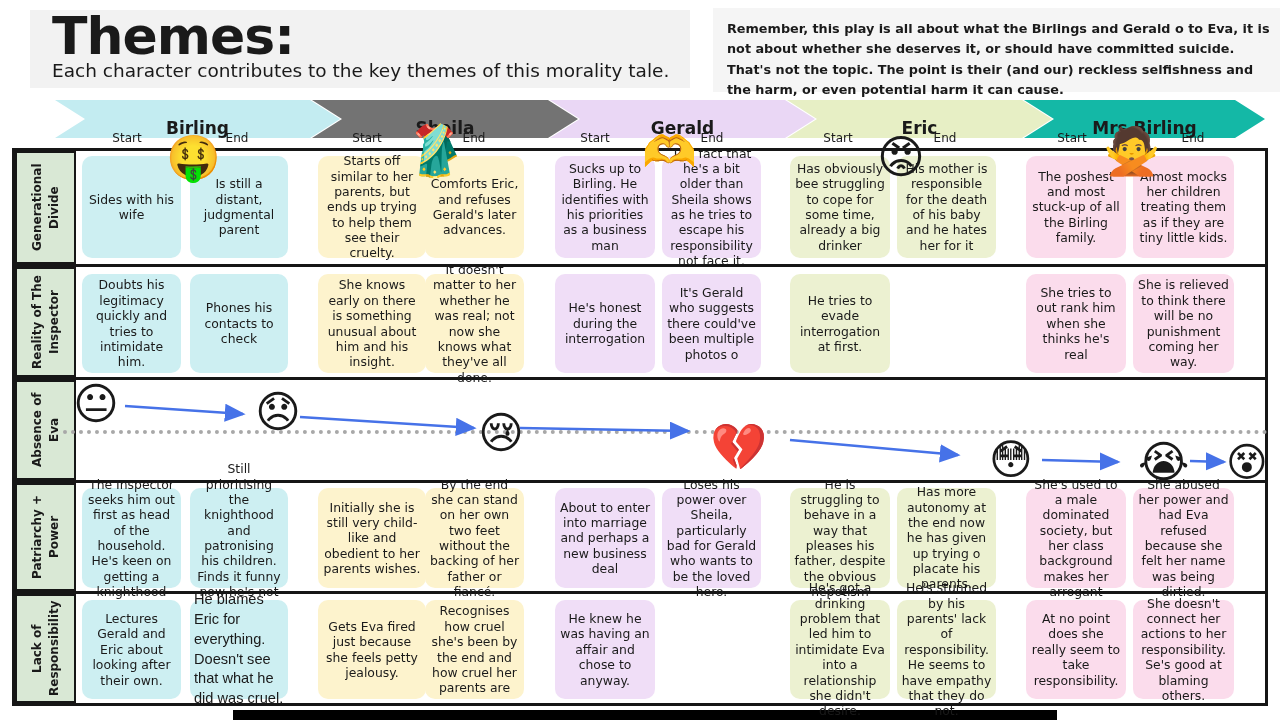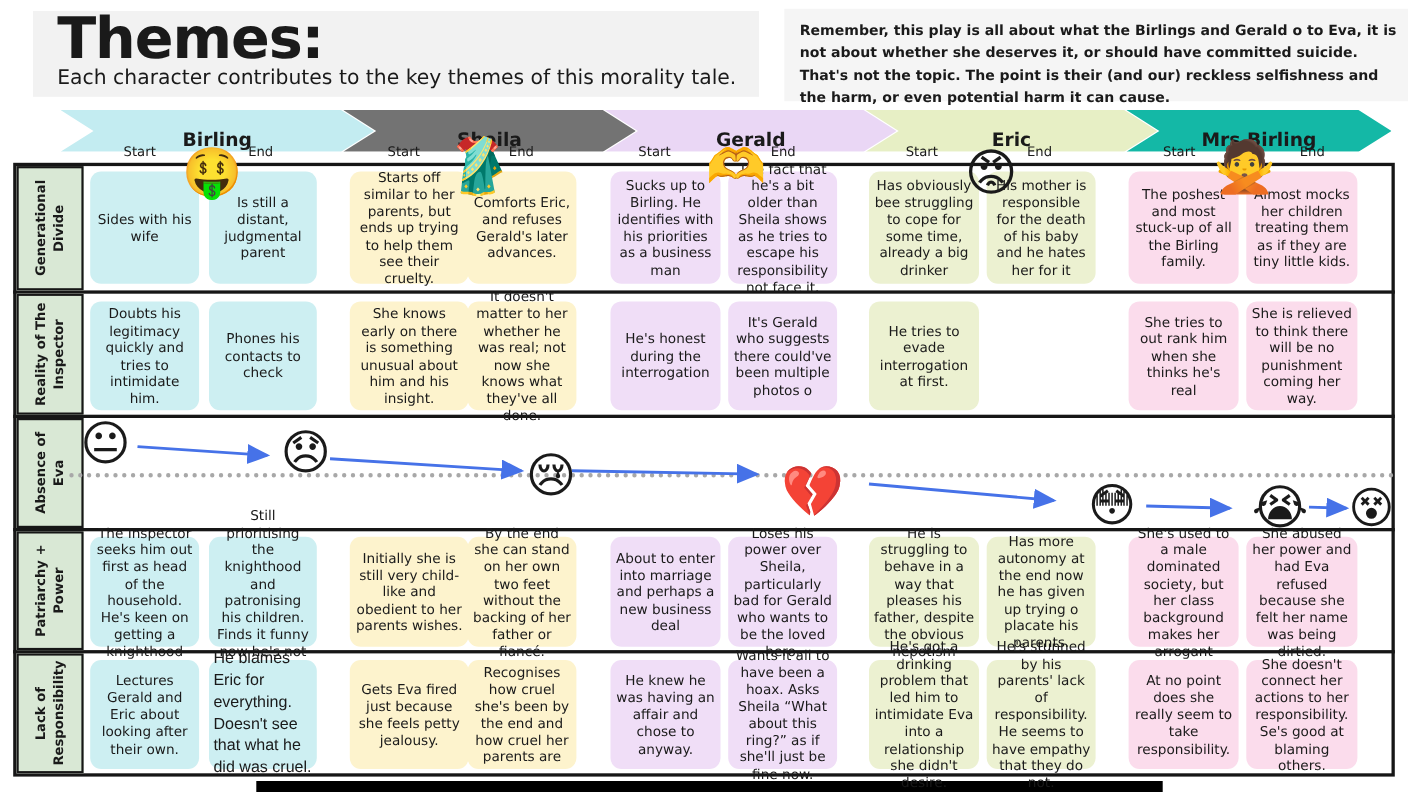--- a/index.html
+++ b/index.html
@@ -166,20 +166,19 @@
   <div class="cell eric    cx7 r4">He is struggling to behave in a way that pleases his father, despite the obvious nepotism</div>
   <div class="cell eric    cx8 r4">Has more autonomy at the end now he has given up trying o placate his parents.</div>
   <div class="cell mrsb    cx9 r4">She's used to a male dominated society, but her class background makes her arrogant</div>
   <div class="cell mrsb    cx10 r4">She abused her power and had Eva refused because she felt her name was being dirtied.</div>
 
   <div class="cell birling cx1 r5">Lectures Gerald and Eric about looking after their own.</div>
   <div class="cell birling cx2 r5 alt">He blames Eric for everything. Doesn't see that what he did was cruel.</div>
   <div class="cell sheila  cx3 r5">Gets Eva fired just because she feels petty jealousy.</div>
   <div class="cell sheila  cx4 r5">Recognises how cruel she's been by the end and how cruel her parents are</div>
   <div class="cell gerald  cx5 r5">He knew he was having an affair and chose to anyway.</div>
-  <div class="cell gerald  cx6 r5">Wants it all to have been a hoax. Asks Sheila “What about this ring?” as if she'll just be fine now.</div>
   <div class="cell eric    cx7 r5">He's got a drinking problem that led him to intimidate Eva into a relationship she didn't desire.</div>
   <div class="cell eric    cx8 r5">He's stunned by his parents' lack of responsibility. He seems to have empathy that they do not.</div>
   <div class="cell mrsb    cx9 r5">At no point does she really seem to take responsibility.</div>
   <div class="cell mrsb    cx10 r5">She doesn't connect her actions to her responsibility. Se's good at blaming others.</div>
 
   <div class="bottom-bar"></div>
 </div>
 
 </body></html>

